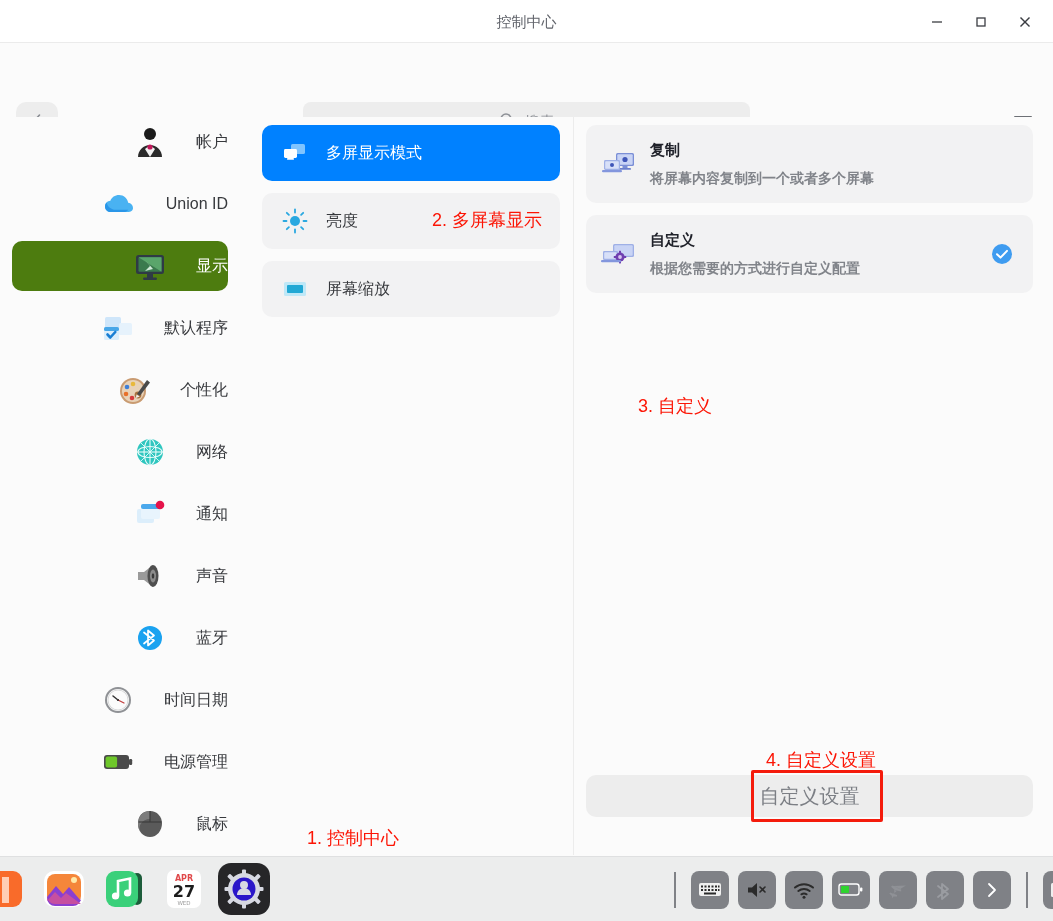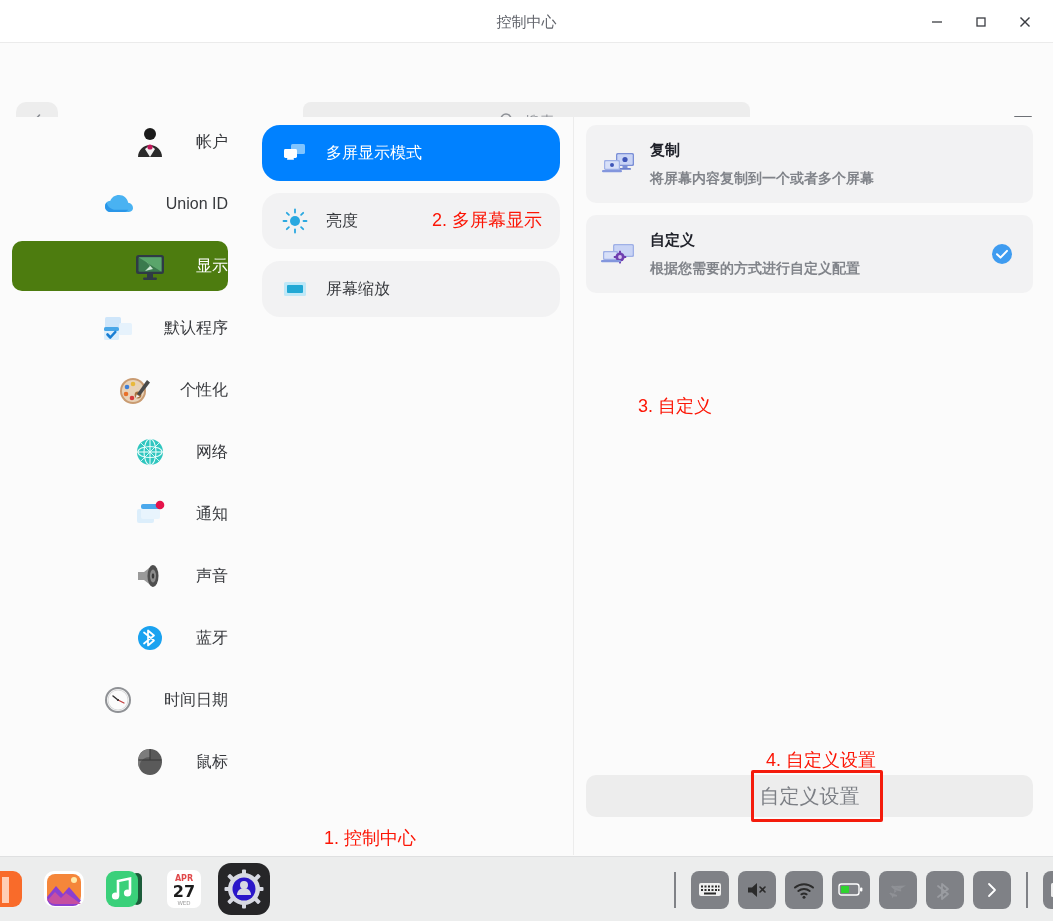--- a/index.html
+++ b/index.html
@@ -104,21 +104,21 @@
   .side-item.active .side-label { color: #ffffff; }
   .side-icon { width: 36px; height: 36px; flex: 0 0 36px; position: relative; }
 
   
   .midpanel {
     position: absolute; left: 262px; top: 8px;
     width: 298px;
   }
   .mid-item {
     height: 56px;
-    border-radius: 18px;
+    border-radius: 10px;
     background: #f2f2f3;
     display: flex; align-items: center;
     padding-left: 20px; gap: 18px;
     cursor: pointer;
   }
   .mid-item + .mid-item { margin-top: 12px; }
   .mid-item.active { background: #0081ff; }
   .mid-label { font-size: 16px; color: #37393d; }
   .mid-item.active .mid-label { color: #ffffff; }
   .mid-icon { width: 26px; height: 26px; flex: 0 0 26px; position: relative; }
@@ -162,21 +162,21 @@
     pointer-events: none;
   }
 
   
   .anno {
     position: absolute;
     color: #fc1505;
     font-size: 18px;
     white-space: nowrap;
   }
-  #anno1 { left: 324px; top: 826px; }
+  #anno1 { left: 307px; top: 826px; }
   #anno2 { left: 432px; top: 208px; }
   #anno3 { left: 638px; top: 394px; }
   #anno4 { left: 766px; top: 748px; }
 
   
   .taskbar {
     position: absolute; left: 0; top: 856px;
     width: 1053px; height: 65px;
     background: #eceded;
     border-top: 1px solid #dfe0e1;
@@ -387,20 +387,30 @@
             <circle cx="18" cy="18" r="11" fill="#fbfbfb"></circle>
             <circle cx="18" cy="18" r="10" fill="none" stroke="#c9cacc" stroke-width="0.7"></circle>
             <line x1="18" y1="18" x2="13" y2="14" stroke="#333" stroke-width="1.5" stroke-linecap="round"></line>
             <line x1="18" y1="18" x2="24" y2="21" stroke="#c23b3b" stroke-width="1.2" stroke-linecap="round"></line>
             <circle cx="18" cy="18" r="1.1" fill="#333"></circle>
           </svg>
         </span>
         <span class="side-label">时间日期</span>
       </div>
 
+      <div class="side-item">
+        <span class="side-icon">
+          <svg width="36" height="36" viewBox="0 0 36 36">
+            <rect x="4" y="11" width="25" height="14" rx="3" fill="#4a4a4a"></rect>
+            <rect x="5.6" y="12.6" width="11.5" height="10.8" rx="2" fill="#6ec72a"></rect>
+            <rect x="29" y="15" width="3.2" height="6" rx="1.2" fill="#4a4a4a"></rect>
+          </svg>
+        </span>
+        <span class="side-label">电源管理</span>
+      </div>
 
       <div class="side-item">
         <span class="side-icon">
           <svg width="36" height="36" viewBox="0 0 36 36">
             <path d="M18 5c7 0 12 5.5 12 12.5S25 31 18 31 6 25.5 6 17.5 11 5 18 5z" fill="#5a5a5a"></path>
             <path d="M18 5c-7 0-12 5.5-12 12.5 0 3 .7 5.6 2 7.6C6 20 10 13 18 13z" fill="#7c7c7c"></path>
             <line x1="18" y1="5" x2="18" y2="16" stroke="#3d3d3d" stroke-width="1.2"></line>
             <line x1="6.5" y1="16" x2="29.5" y2="16" stroke="#3d3d3d" stroke-width="1.2"></line>
           </svg>
         </span>

